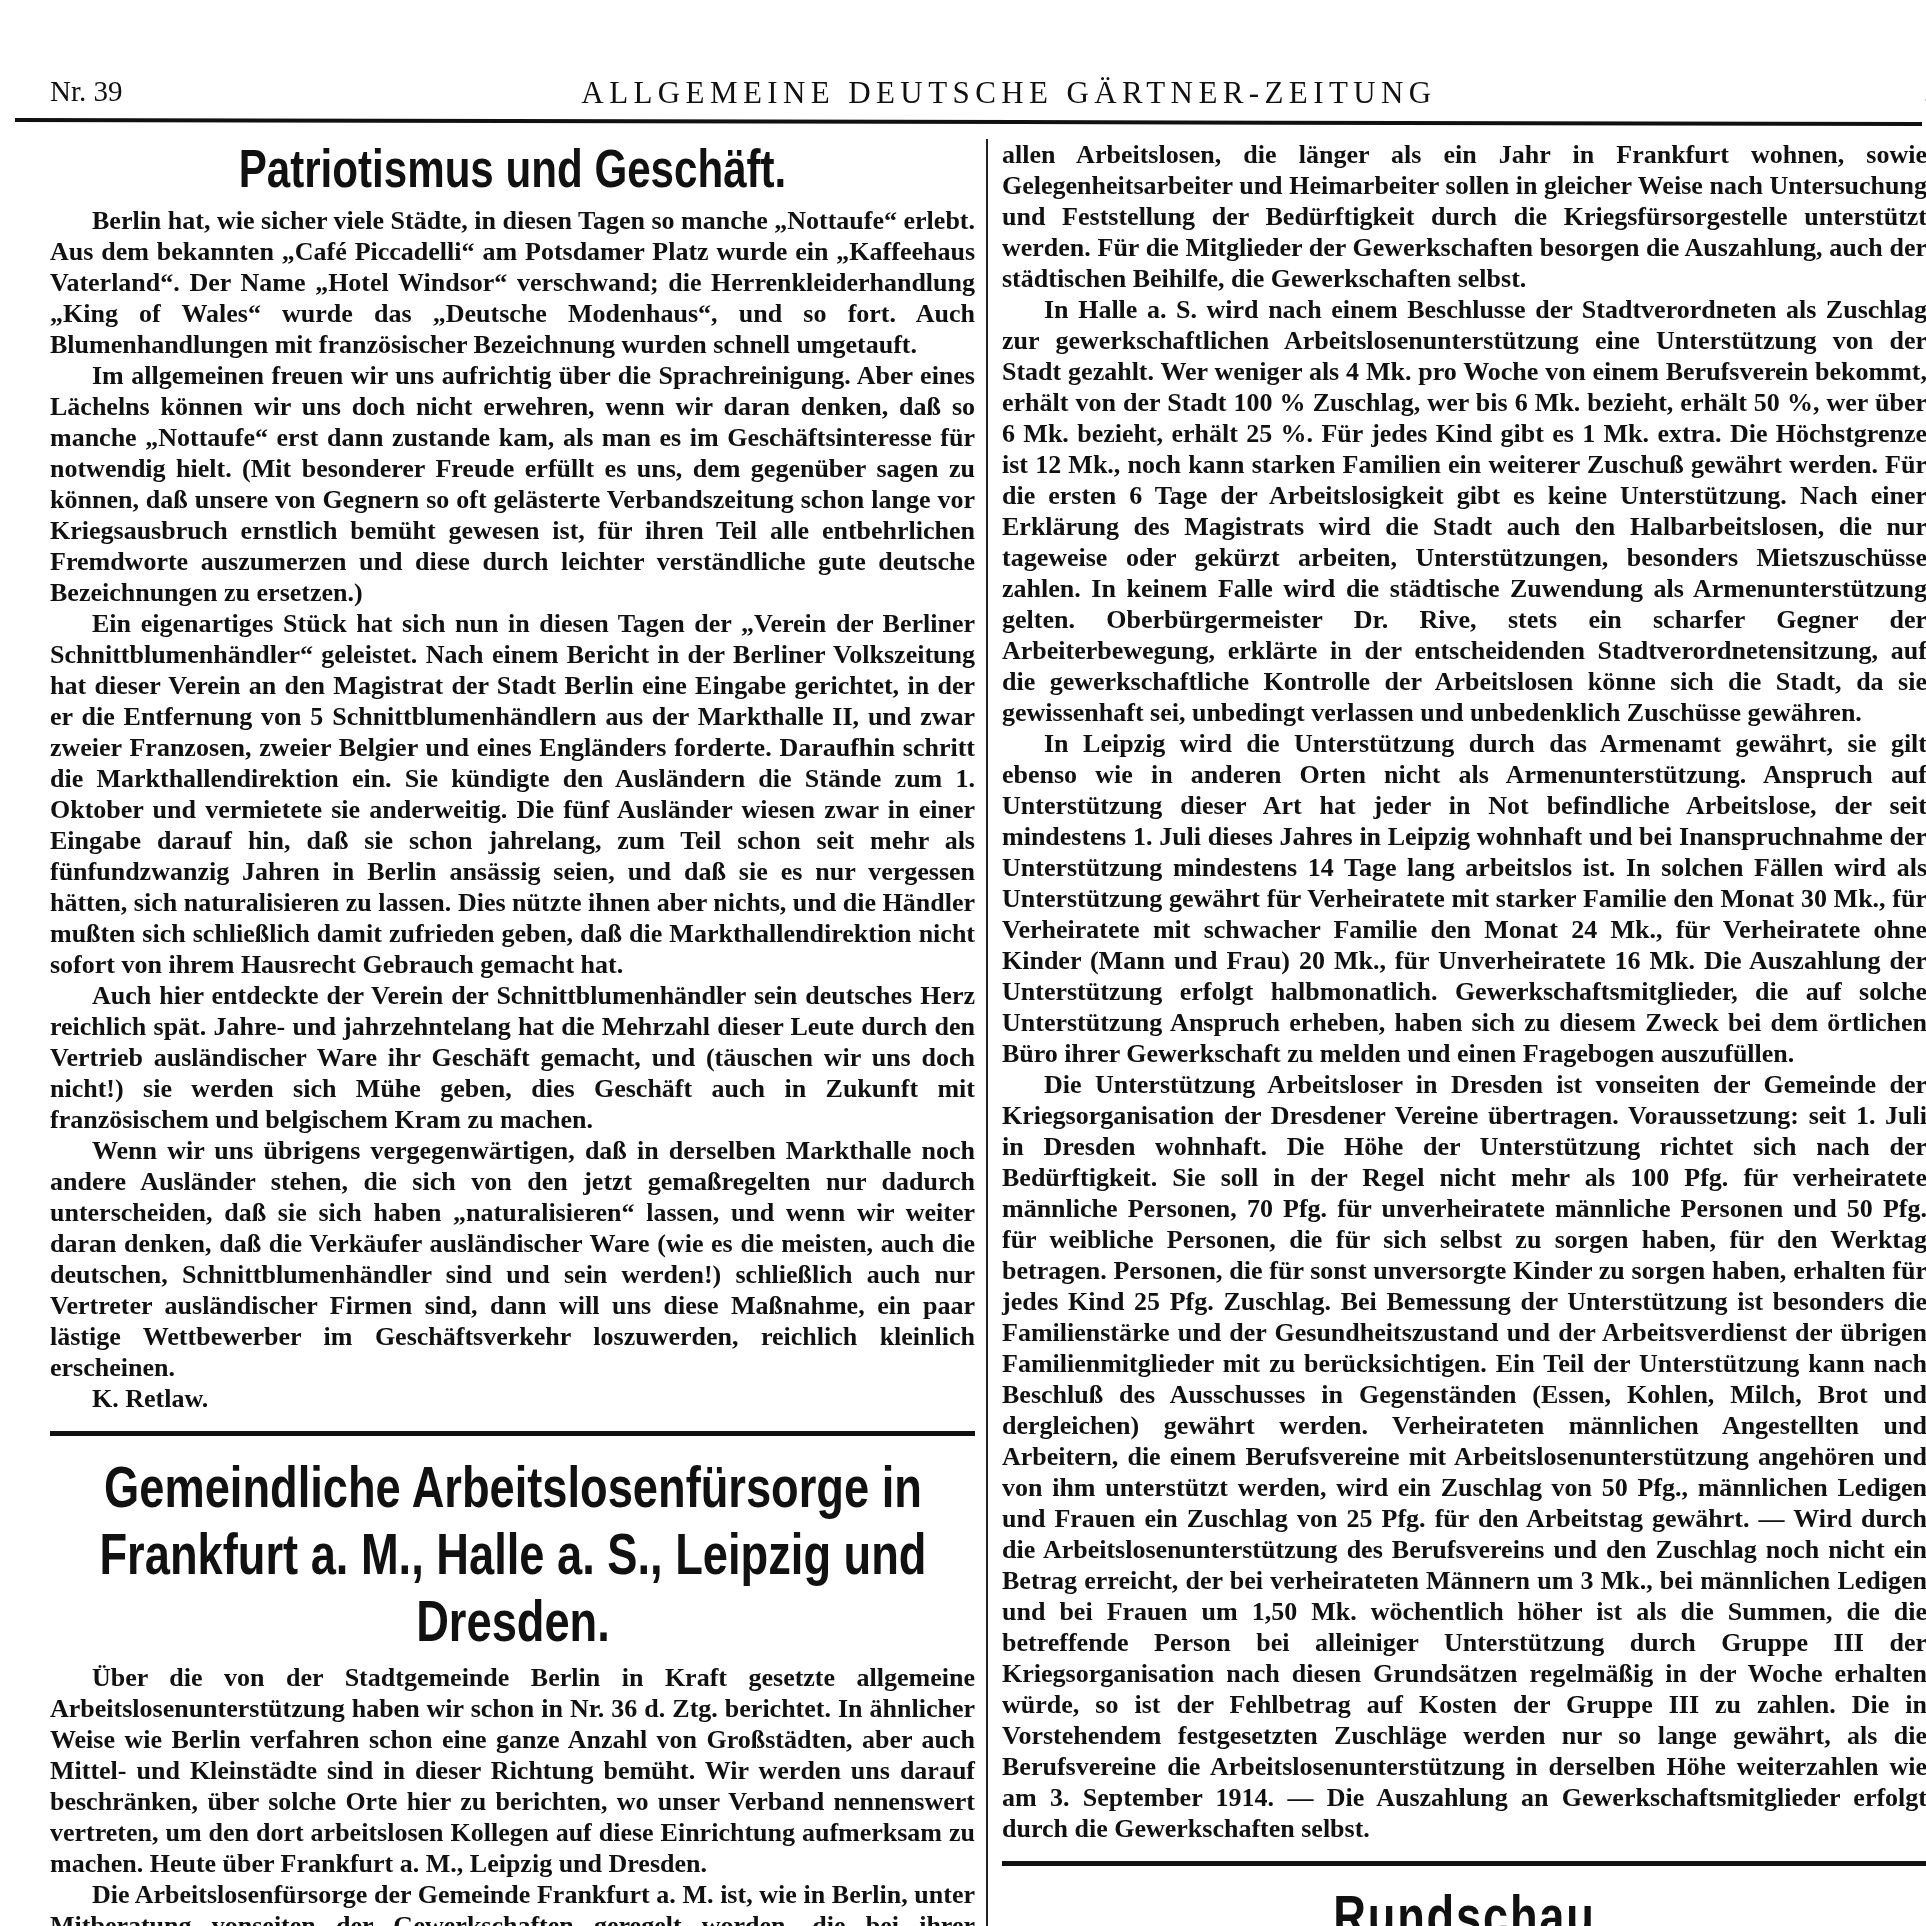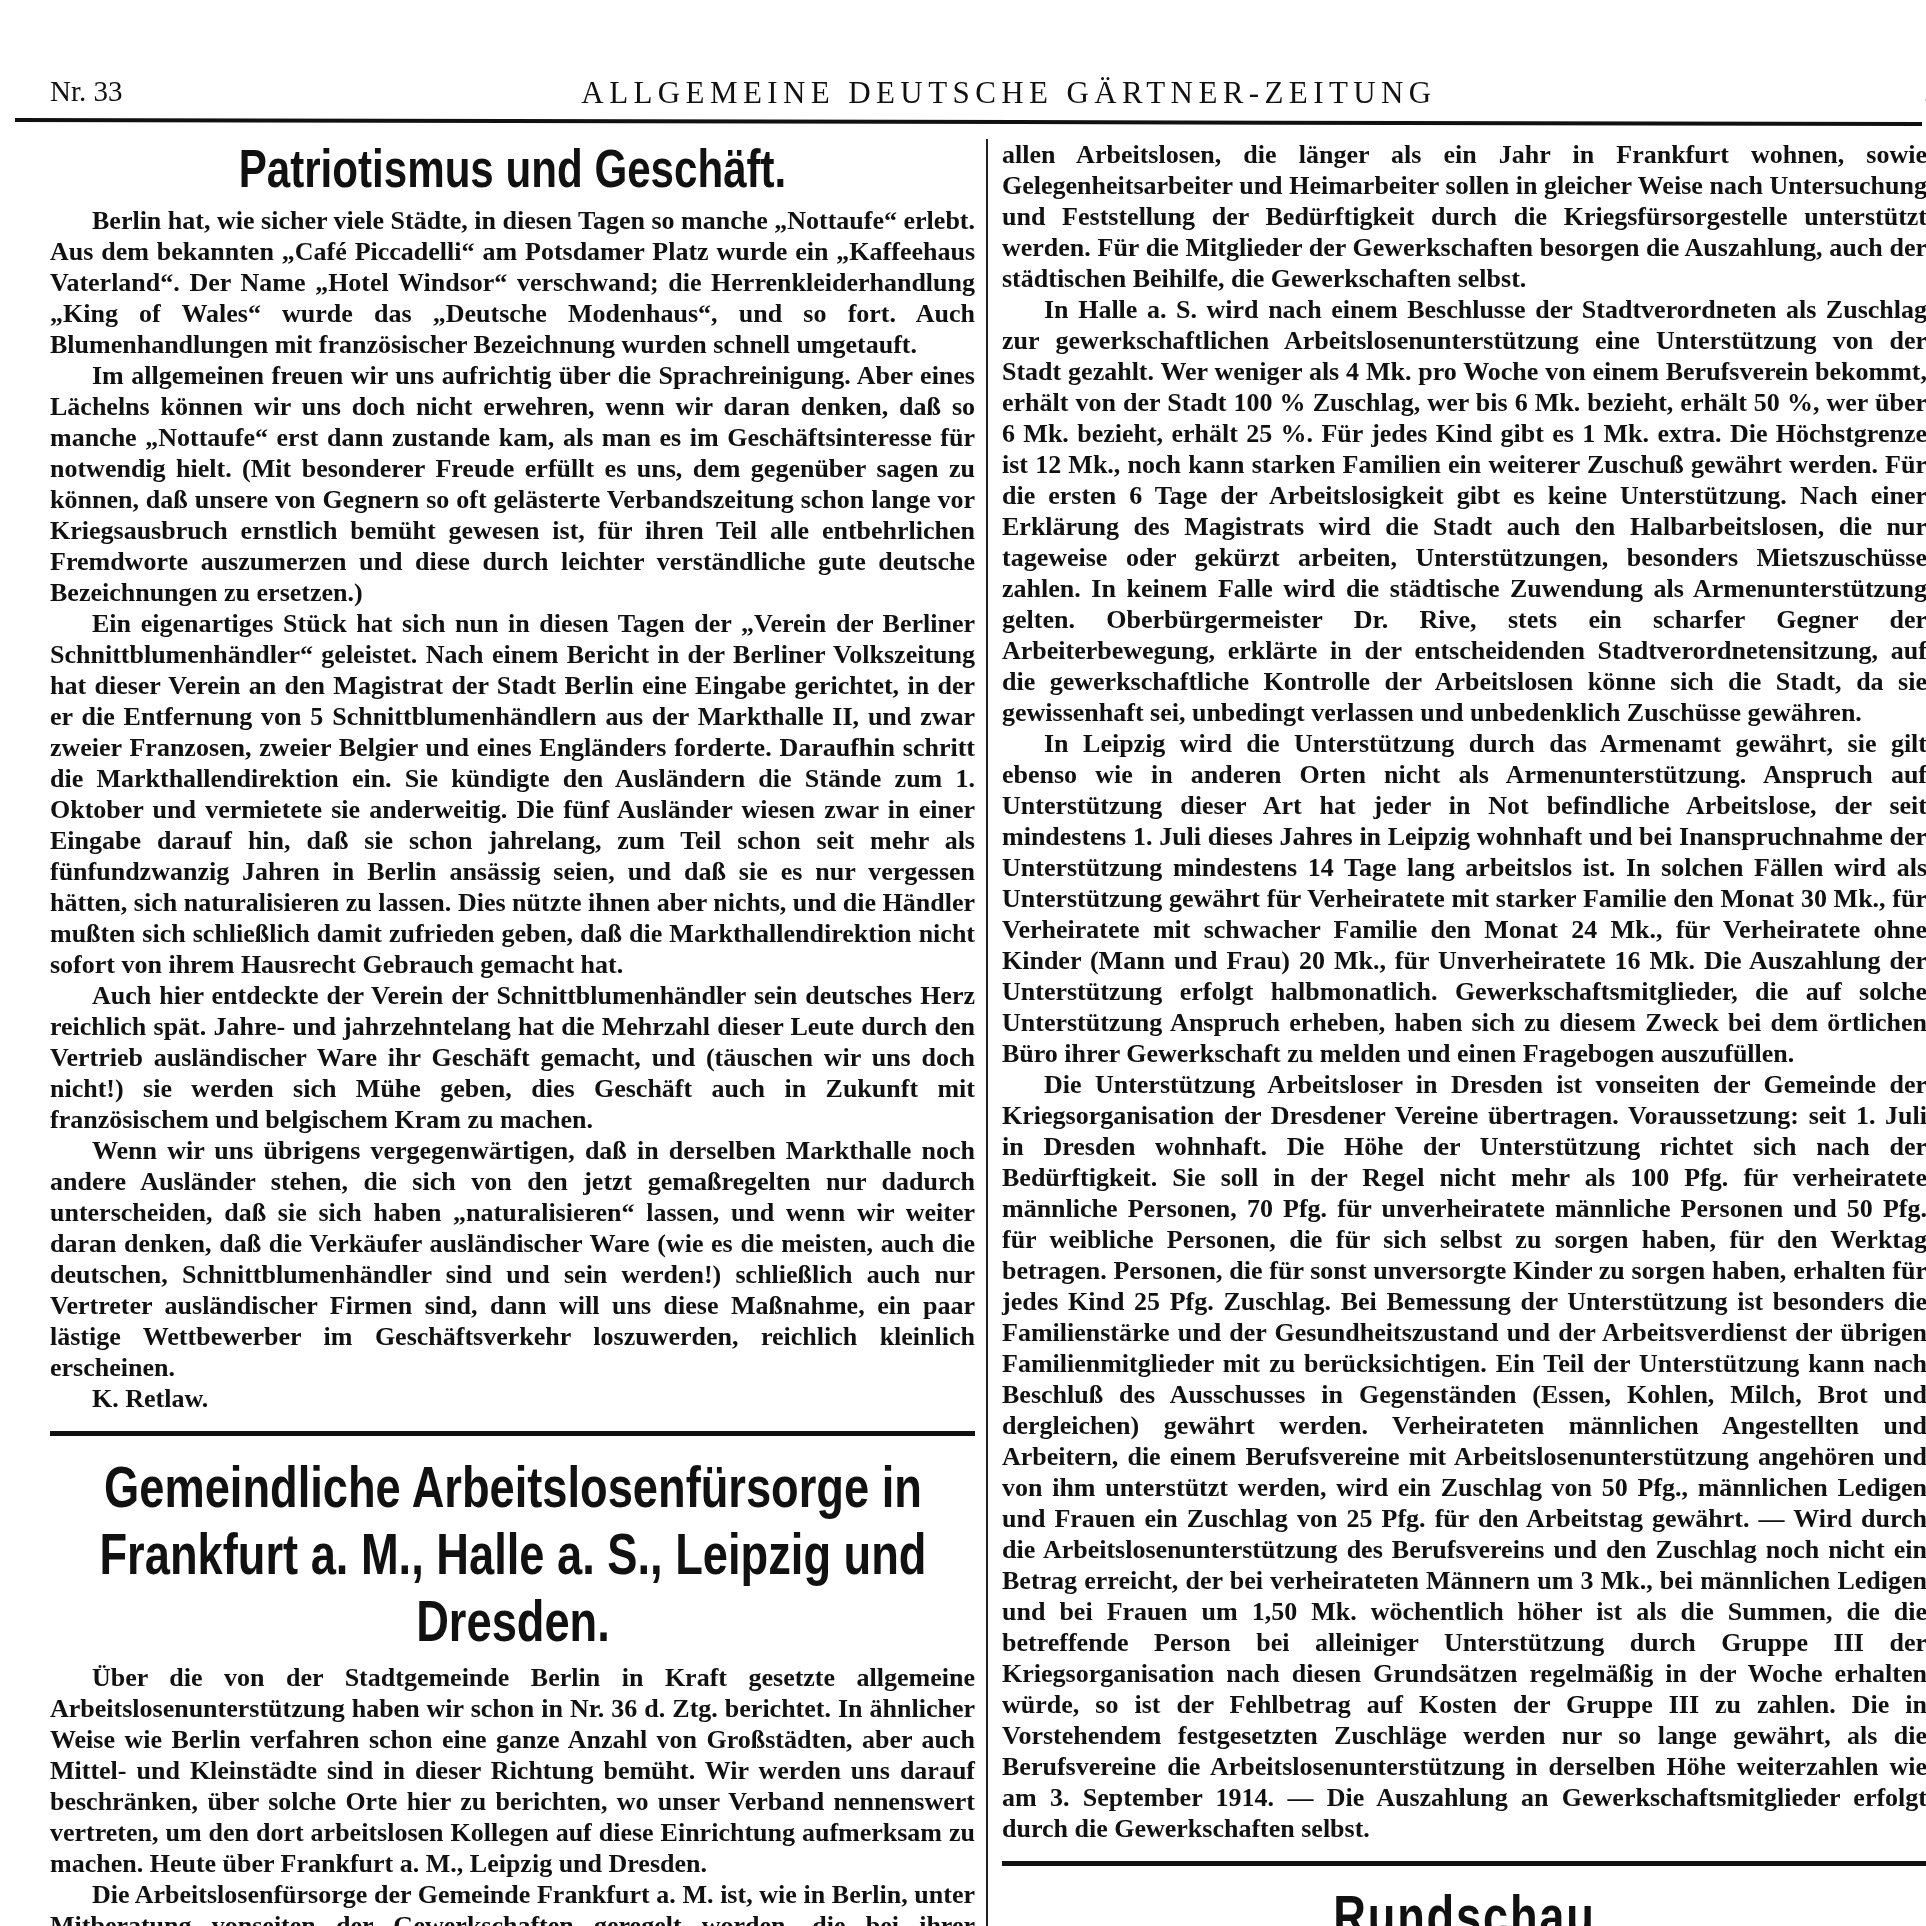--- a/index.html
+++ b/index.html
@@ -23,21 +23,21 @@
   p { margin:0; text-indent:42px;font-weight:bold; }
   .sig { text-align:left; }
   .sep { height:4.6px; background:#111; margin:17.3px 0 17.3px 0; }
   .small-rule { width:46px; height:2.3px; background:#111; margin:7.7px auto 15.4px auto; }
   .subhead { font-weight:bold; text-align:center; font-size:27px; margin:3.9px 0 3.9px 0; }
 </style>
 </head>
 <body>
 
 <div class="masthead">
-  <span class="issue">Nr. 33</span>
+  <span class="issue">Nr. 39</span>
   <div class="title">ALLGEMEINE DEUTSCHE GÄRTNER-ZEITUNG</div>
   <span class="page">279</span>
 </div>
 <div class="rule-top"></div>
 <div class="col-divider"></div>
 
 <div class="col col-left">
   <section>
     <h1 class="head h-patr">Patriotismus und Geschäft.</h1>
     <p>Berlin hat, wie sicher viele Städte, in diesen Tagen so manche „Nottaufe“ erlebt. Aus dem bekannten „Café Piccadelli“ am Potsdamer Platz wurde ein „Kaffeehaus Vaterland“. Der Name „Hotel Windsor“ verschwand; die Herrenkleiderhandlung „King of Wales“ wurde das „Deutsche Modenhaus“, und so fort. Auch Blumenhandlungen mit französischer Bezeichnung wurden schnell umgetauft.</p>

